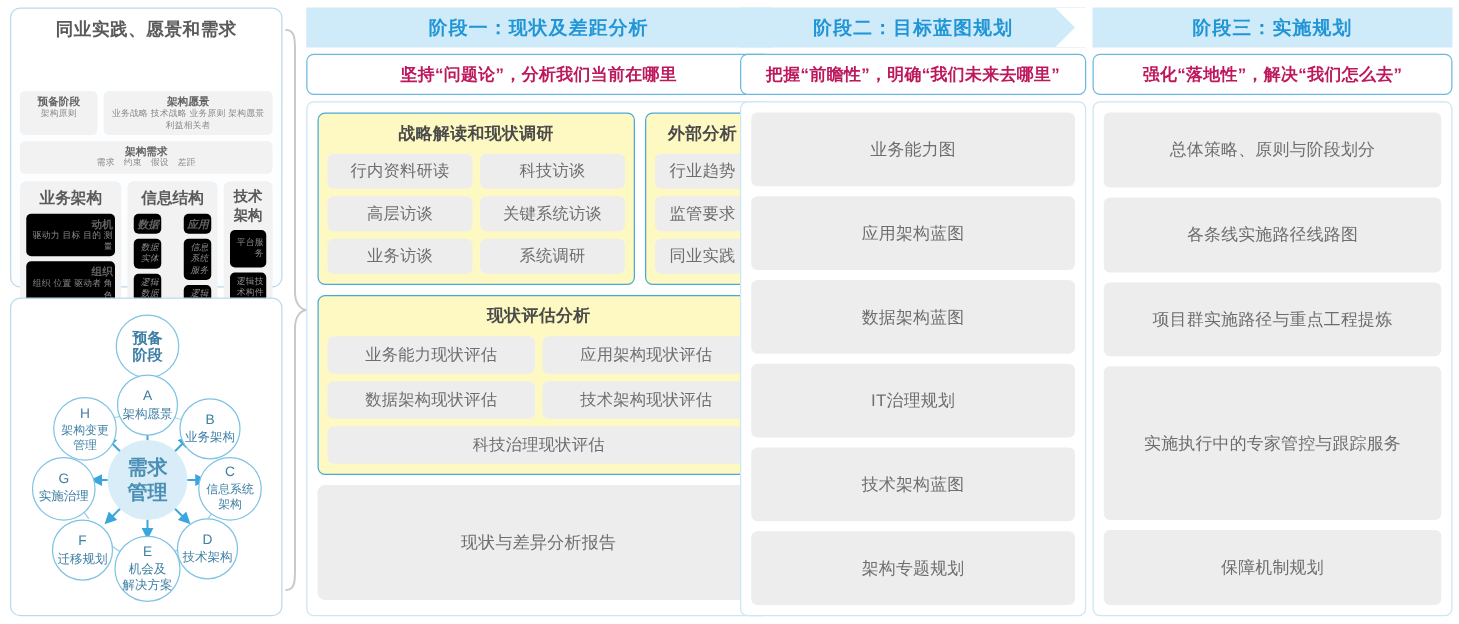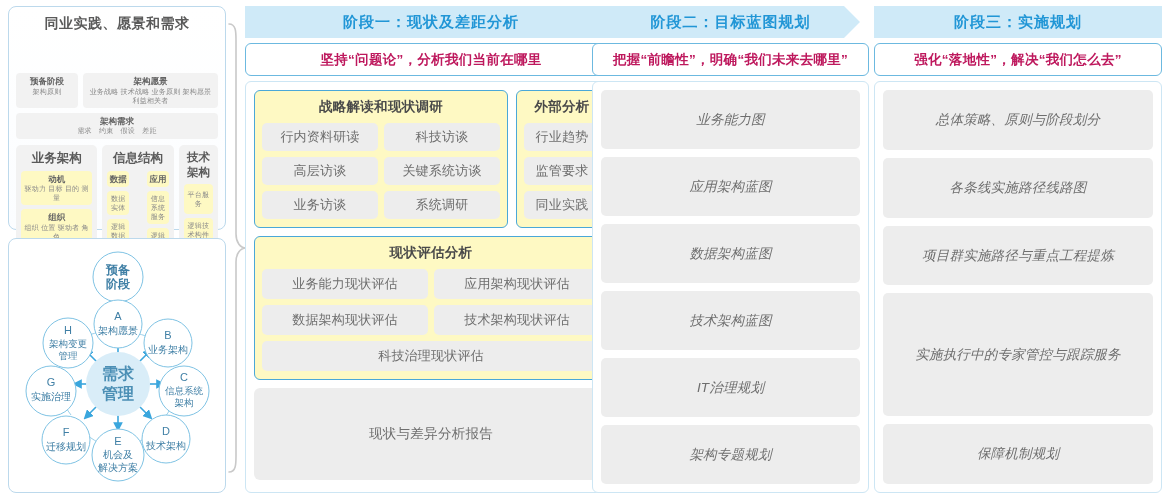--- a/index.html
+++ b/index.html
@@ -32,23 +32,23 @@
   }
   .tg-h{font-size:8.5px;font-weight:bold;color:#636363;line-height:1.25;}
   .tg-s{font-size:7px;color:#8a8a8a;line-height:1.3;letter-spacing:.2px;}
   .tg-sec-title{font-size:12.5px;font-weight:bold;color:#5a5a5a;text-align:center;margin-bottom:4px;}
 
   .tg-mid{display:flex;gap:5px;margin-bottom:5px;}
   .tg-pane{background:#f2f2f2;border-radius:5px;padding:5px 5px;}
   .tg-pane.p1{width:88px;}
   .tg-pane.p2{width:76px;}
   .tg-pane.p3{width:36px;}
-  .tg-inner{background:#fef9c3;border-radius:4px;padding:3px 2px;margin-bottom:4px;text-align:center;}
+  .tg-inner{background:#000000;border-radius:4px;padding:3px 2px;margin-bottom:4px;text-align:right;}
   .tg-inner:last-child{margin-bottom:0;}
-  .tg-cols{display:flex;gap:18px;}
+  .tg-cols{display:flex;gap:18px;font-style:italic;}
   .tg-colA,.tg-colB{flex:1;}
 
   .tg-bottom{display:flex;gap:5px;align-items:stretch;background:#f2f2f2;border-radius:5px;padding:5px;}
   .tg-bl{width:36px;display:flex;align-items:center;justify-content:center;
          font-size:11px;font-weight:bold;color:#5a5a5a;line-height:1.15;text-align:center;}
   .tg-bbox{flex:1;background:#f7f7f7;border-radius:4px;text-align:center;padding:3px 2px;}
 
   .adm-box{
     position:absolute;left:0;top:232px;
     box-sizing:border-box;width:218px;height:255px;
@@ -122,21 +122,21 @@
   .eval-row{display:flex;gap:6px;}
   .eval-row .pill{flex:1;}
 
   .report{
     margin-top:8px;height:92px;background:#ededed;border-radius:6px;
     display:flex;align-items:center;justify-content:center;
     font-size:13.5px;color:#6e6e6e;letter-spacing:.3px;
   }
 
   
-  .stack{display:flex;flex-direction:column;gap:8px;height:100%;font-style:italic;}
+  .stack{display:flex;flex-direction:column;gap:8px;height:100%;}
   .stack .pill{font-size:13.5px;}
   .stack .pill.g1{flex:1;}
   .stack .pill.g2{flex:2.05;}
 </style>
 </head>
 <body>
 
 <div class="root">
 
   <div class="left-col">
@@ -385,22 +385,22 @@
             <path d="M0,0 L26,0 L26,32 L0,32 L16,16 Z" fill="#ffffff"></path>
           </svg>
       </span>
     </div>
     <div class="phase-sub">把握“前瞻性”，明确“我们未来去哪里”</div>
     <div class="phase-body">
       <div class="stack">
         <div class="pill g1">业务能力图</div>
         <div class="pill g1">应用架构蓝图</div>
         <div class="pill g1">数据架构蓝图</div>
+        <div class="pill g1">IT治理规划</div>
         <div class="pill g1">技术架构蓝图</div>
-        <div class="pill g1">IT治理规划</div>
         <div class="pill g1">架构专题规划</div>
       </div>
     </div>
   </div>
 
   <div class="phase p3">
     <div class="phase-hdr">
       <span>阶段三：实施规划</span>
     </div>
     <div class="phase-sub">强化“落地性”，解决“我们怎么去”</div>

